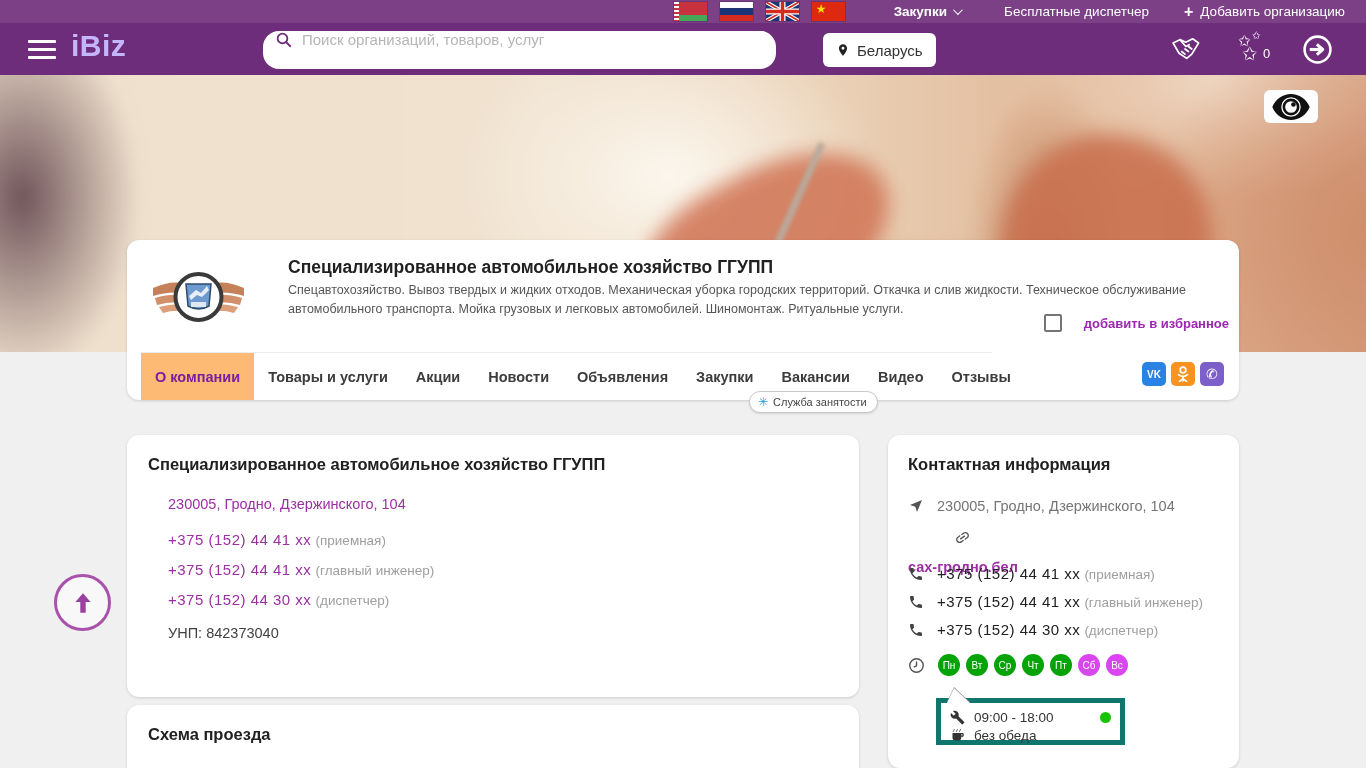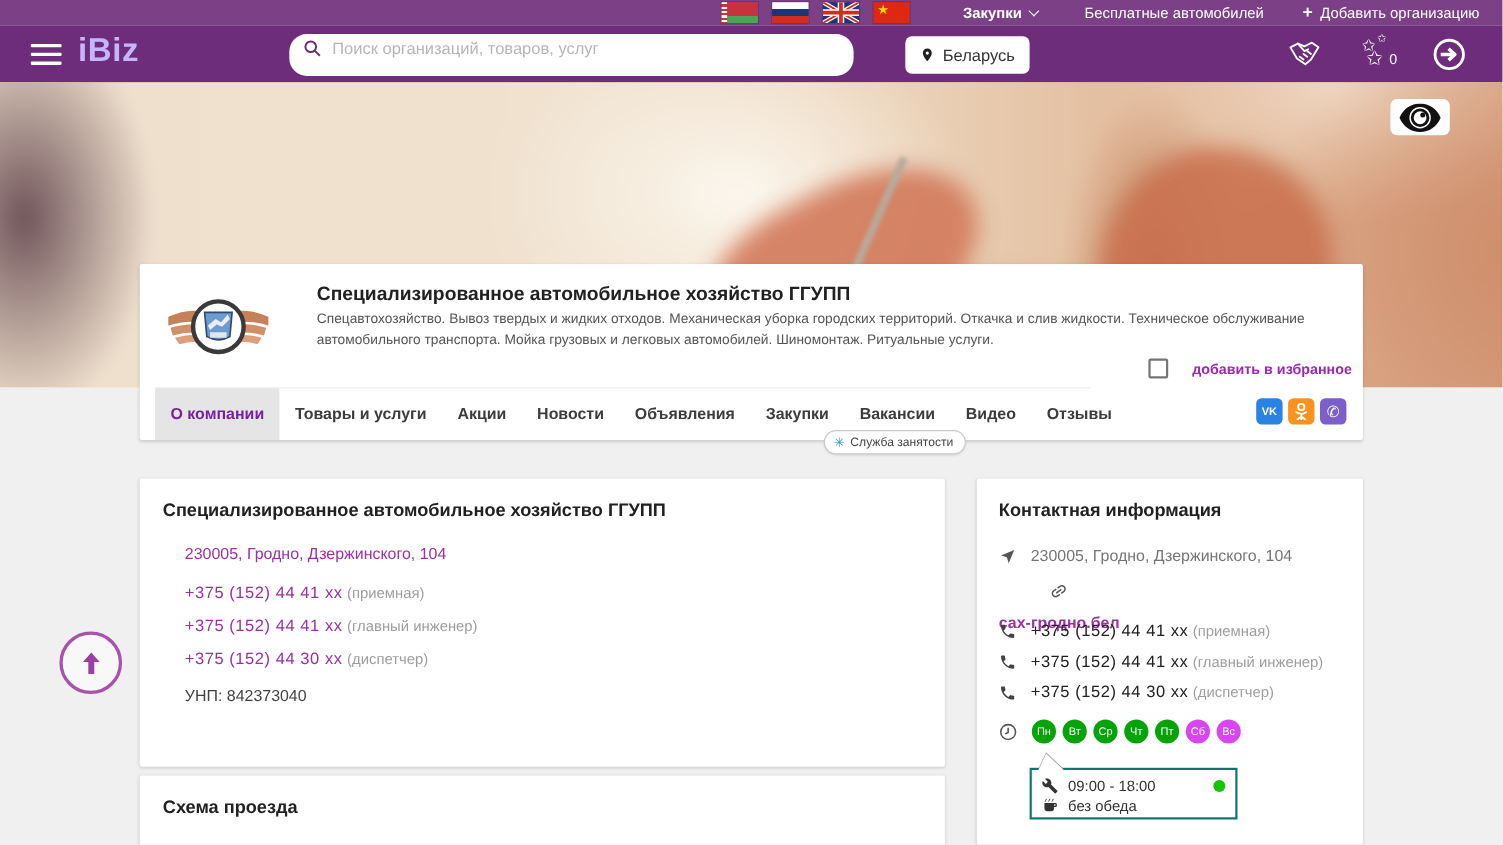--- a/index.html
+++ b/index.html
@@ -27,21 +27,21 @@
   .addorg .plus { font-size:16px; font-weight:bold; }
 
   
   .header { position:absolute; left:0; top:23px; width:1366px; height:52px; background:#6e2d7b; }
   .burger { position:absolute; left:28px; top:13px; width:28px; height:26px; cursor:pointer;
     display:flex; flex-direction:column; justify-content:center; gap:5px; }
   .burger i { display:block; height:3px; background:#fff; border-radius:1px; }
   .logo { position:absolute; left:71px; top:6px; color:#c4b5fd; font-size:30px; font-weight:800;
     letter-spacing:.5px; cursor:pointer; }
   .search { position:absolute; left:263px; top:8px; width:513px; height:38px; background:#fff;
-    border-radius:16px; display:flex; align-items:flex-end; padding:16px 12px; }
+    border-radius:16px; display:flex; align-items:flex-start; padding:0 12px; }
   .search svg { flex:0 0 auto; margin-right:9px; }
   .search input { border:none; outline:none; flex:1; font-size:15px; color:#333;
     font-family:"Liberation Sans","DejaVu Sans",sans-serif; }
   .search input::placeholder { color:#b6b6b6; }
   .locbtn { position:absolute; left:823px; top:10px; height:34px; min-width:99px; background:#fff;
     border:none; border-radius:6px; display:flex; align-items:center; gap:7px; padding:0 13px;
     font-size:15px; color:#333; cursor:pointer; font-family:inherit; }
   .hicon { position:absolute; top:11px; cursor:pointer; }
   .hicon-handshake { left:1168px; }
   .hicon-stars { left:1238px; top:9px; color:#fff; font-size:15px; width:44px; }
@@ -66,34 +66,34 @@
   .hero .hand1 { position:absolute; left:640px; top:95px; width:260px; height:150px; background:#d2795a;
     border-radius:45% 55% 60% 40%; transform:rotate(-28deg); filter:blur(10px); opacity:.9; }
   .hero .hand2 { position:absolute; left:1000px; top:60px; width:210px; height:230px; background:#c96f4e;
     border-radius:50% 50% 45% 55%; transform:rotate(15deg); filter:blur(10px); opacity:.85; }
   .hero .pen { position:absolute; left:780px; top:60px; width:7px; height:190px; background:#b9aa9c;
     transform:rotate(24deg); filter:blur(2px); }
   .eyebtn { position:absolute; left:1264px; top:90px; width:54px; height:33px; background:#fdfdfd;
     border:none; border-radius:6px; display:flex; align-items:center; justify-content:center; cursor:pointer; }
 
   
-  .card { position:absolute; background:#fff; border-radius:2px; box-shadow:0 1px 3px rgba(0,0,0,.15); }
+  .card { position:absolute; background:#fff; border-radius:12px; box-shadow:0 1px 3px rgba(0,0,0,.15); }
 
   .main-card { left:127px; top:240px; width:1112px; height:160px; }
   .clogo { position:absolute; left:18px; top:14px; width:107px; height:84px; cursor:pointer; }
   .ctitle { position:absolute; left:161px; top:17px; font-size:17.5px; font-weight:bold; color:#212121; }
   .cdesc { position:absolute; left:161px; top:41px; width:905px; font-size:12.5px; line-height:1.55; color:#555; }
-  .fav { position:absolute; right:10px; top:86px; display:flex; align-items:center; gap:22px; }
+  .fav { position:absolute; right:10px; top:74px; display:flex; align-items:center; gap:22px; }
   .fav .box { width:18px; height:18px; border:2px solid #757575; border-radius:2px; background:#fff; cursor:pointer; }
   .fav .lbl { color:#9c27b0; font-size:13px; font-weight:bold; cursor:pointer; }
   .navrow { position:absolute; left:14px; right:0; top:112px; height:48px; }
   .tabs { display:flex; height:48px; width:851px; border-top:1px solid #ececec; align-items:stretch; }
   .tab { display:flex; align-items:center; padding:0 14px; font-size:14.5px; font-weight:bold;
     color:#3c3c3c; cursor:pointer; white-space:nowrap; }
-  .tab.active { background:#e5e5e5; color:#7b1fa2; }
+  .tab.active { background:#fdba74; color:#7b1fa2; }
   .socials { position:absolute; right:15px; top:10px; display:flex; gap:5px; }
   .soc { width:24px; height:24px; border-radius:5px; display:flex; align-items:center; justify-content:center;
     color:#fff; cursor:pointer; }
   .soc-vk { background:#2a82e4; font-size:10px; font-weight:bold;text-align:center; }
   .soc-ok { background:#f7931e; }
   .soc-vb { background:#7c5fc9; font-size:14px; }
 
   .emp-tip { position:absolute; left:749px; top:391px; height:22px; background:#fff; border:1px solid #c9c9c9;
     border-radius:11px; display:flex; align-items:center; gap:5px; padding:0 10px 0 8px;
     font-size:11px; color:#444; box-shadow:0 1px 2px rgba(0,0,0,.12); }
@@ -120,21 +120,21 @@
   .r-ph1 { top:130px; } .r-ph2 { top:158px; } .r-ph3 { top:186px; }
   .rphone .num { color:#212121; font-size:15px; letter-spacing:.5px; }
   .rphone .who { color:#9e9e9e; font-size:13.5px; }
   .r-sched { top:222px; align-items:flex-start; }
   .days { display:flex; gap:6px; margin-top:-3px; }
   .day { width:22px; height:22px; border-radius:50%; color:#fff; font-size:10px; font-weight:normal;
     display:flex; align-items:center; justify-content:center; cursor:pointer; }
   .day.open { background:#04a307; }
   .day.closed { background:#d946ef; }
   .hours-tip { position:absolute; left:48px; top:263px; width:189px; height:47px; background:#fff;
-    border:2px solid #0f766e; padding:5px 9px; }
+    border:5px solid #0f766e; padding:5px 9px; }
   .hours-tip::before { content:""; position:absolute; left:6px; top:-15px; width:0; height:0;
     border-left:7px solid transparent; border-right:16px solid transparent; border-bottom:15px solid #fff;
     filter:drop-shadow(0 -1px 0 #8f8f8f); }
   .tip-row { display:flex; align-items:center; gap:9px; height:18px; }
   .tip-row .t { font-size:13.5px; color:#333; }
   .tip-dot { width:11px; height:11px; border-radius:50%; background:#17c400; margin-left:auto; }
 
   .backtop { position:absolute; left:54px; top:574px; width:57px; height:57px; border-radius:50%;
     border:3px solid #a852ab; background:rgba(255,255,255,.55); display:flex; align-items:center;
     justify-content:center; cursor:pointer; }
@@ -158,21 +158,21 @@
           </svg>
       </span>
       <span class="flag flag-cn">
           <span>★</span>
         </span>
     </div>
     <span class="topbar-link proc">
       <span>Закупки</span>
       <i class="caret"></i>
     </span>
-    <a class="topbar-link freeads">Бесплатные автомобилей</a>
+    <a class="topbar-link freeads">Бесплатные диспетчер</a>
     <a class="topbar-link addorg">
       <span class="plus">+</span>
       <span>Добавить организацию</span>
     </a>
   </div>
 
   <div class="header">
     <div class="burger">
         <i></i>
         <i></i>

